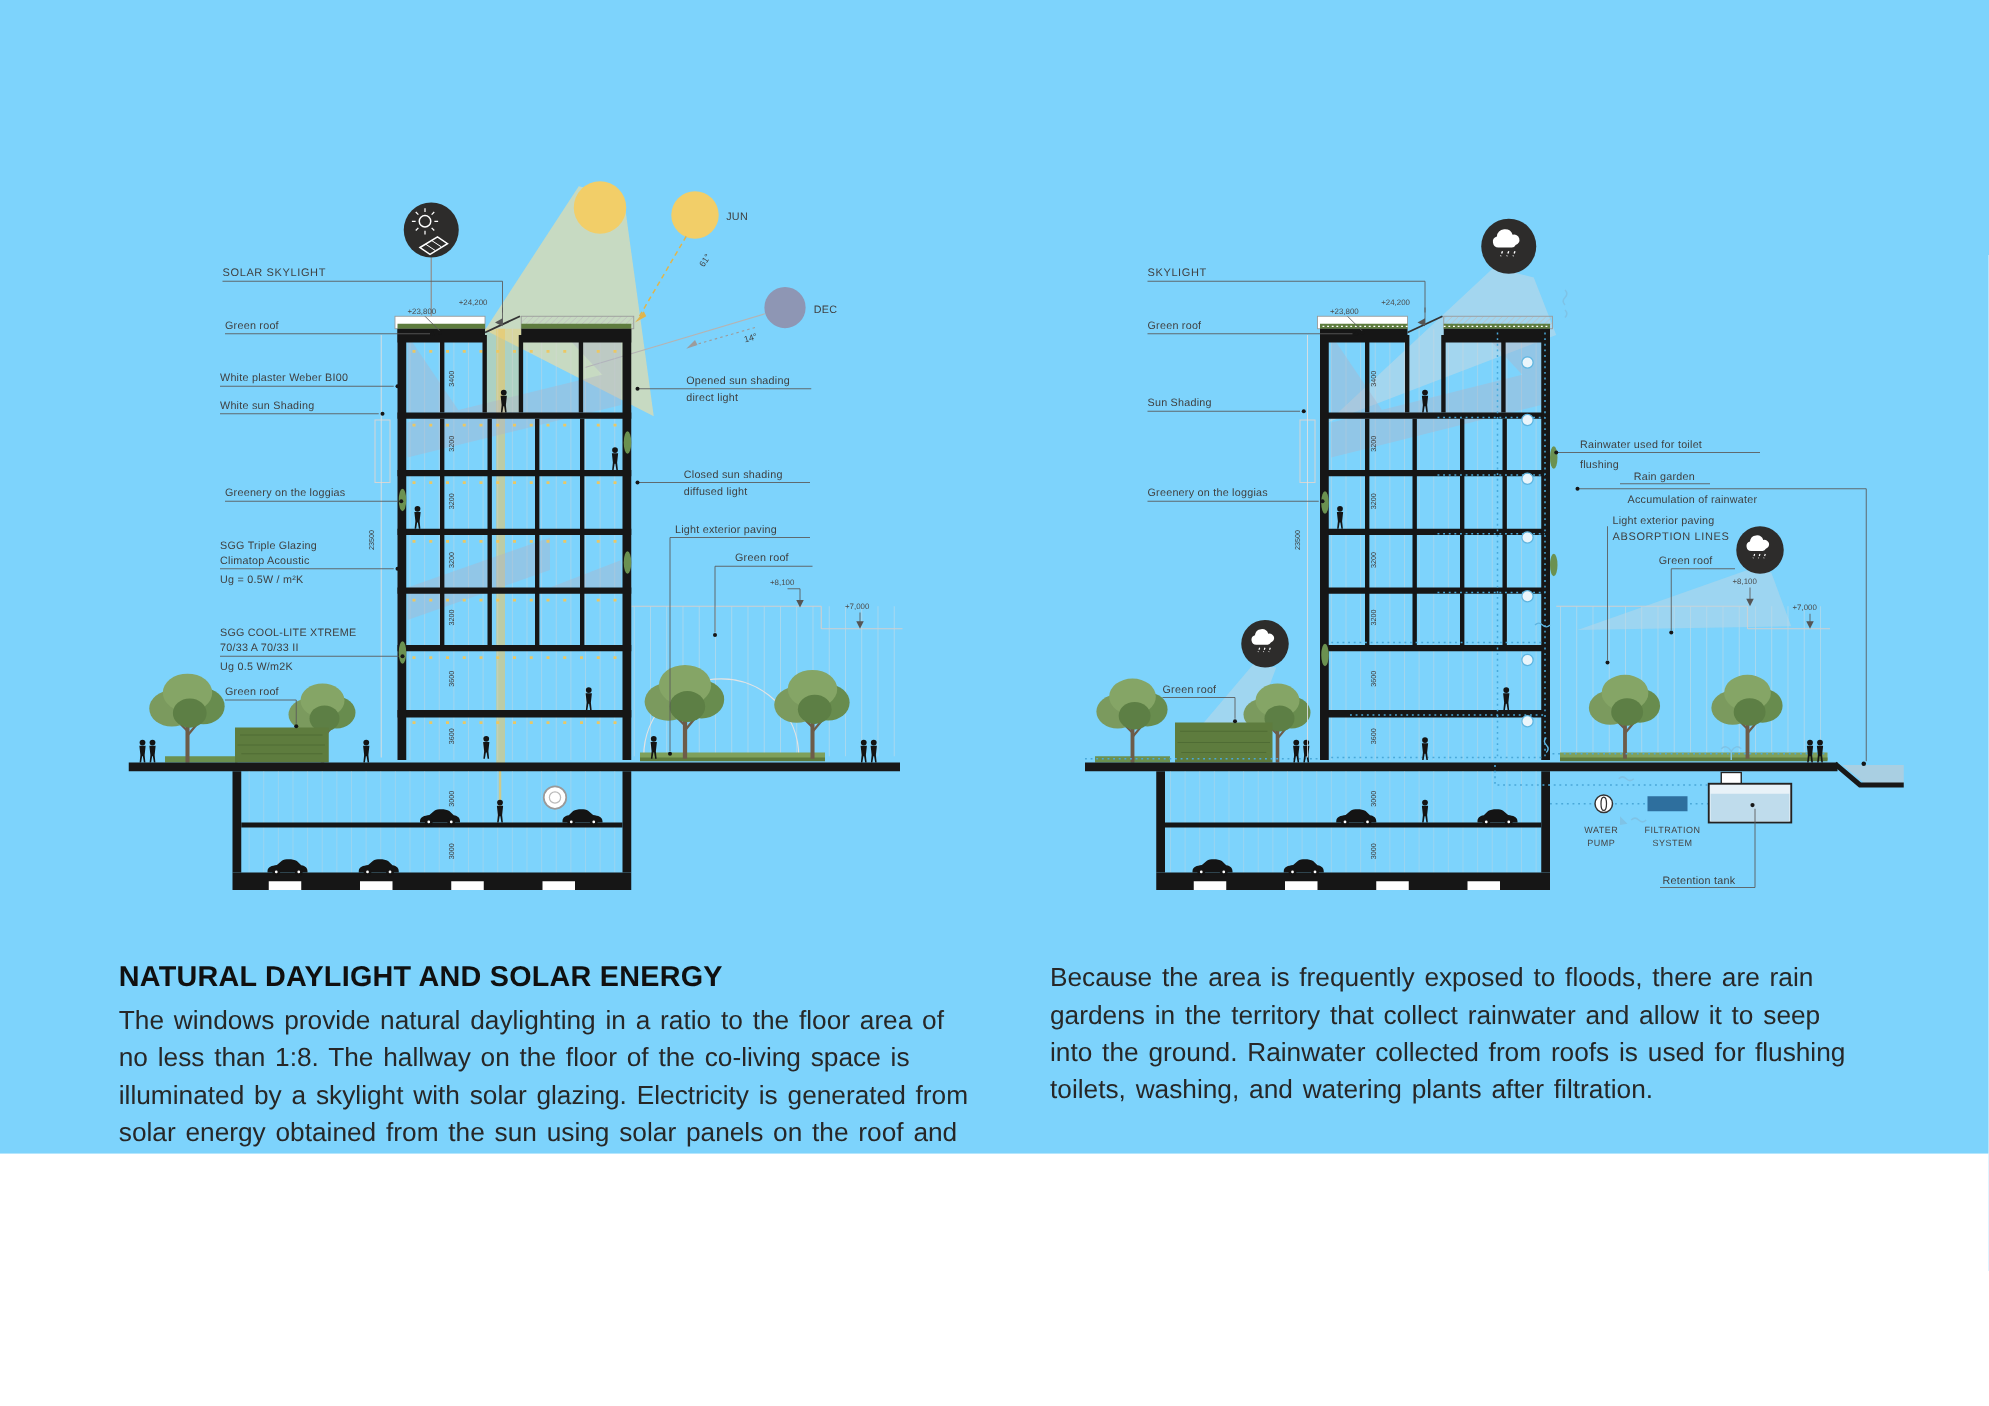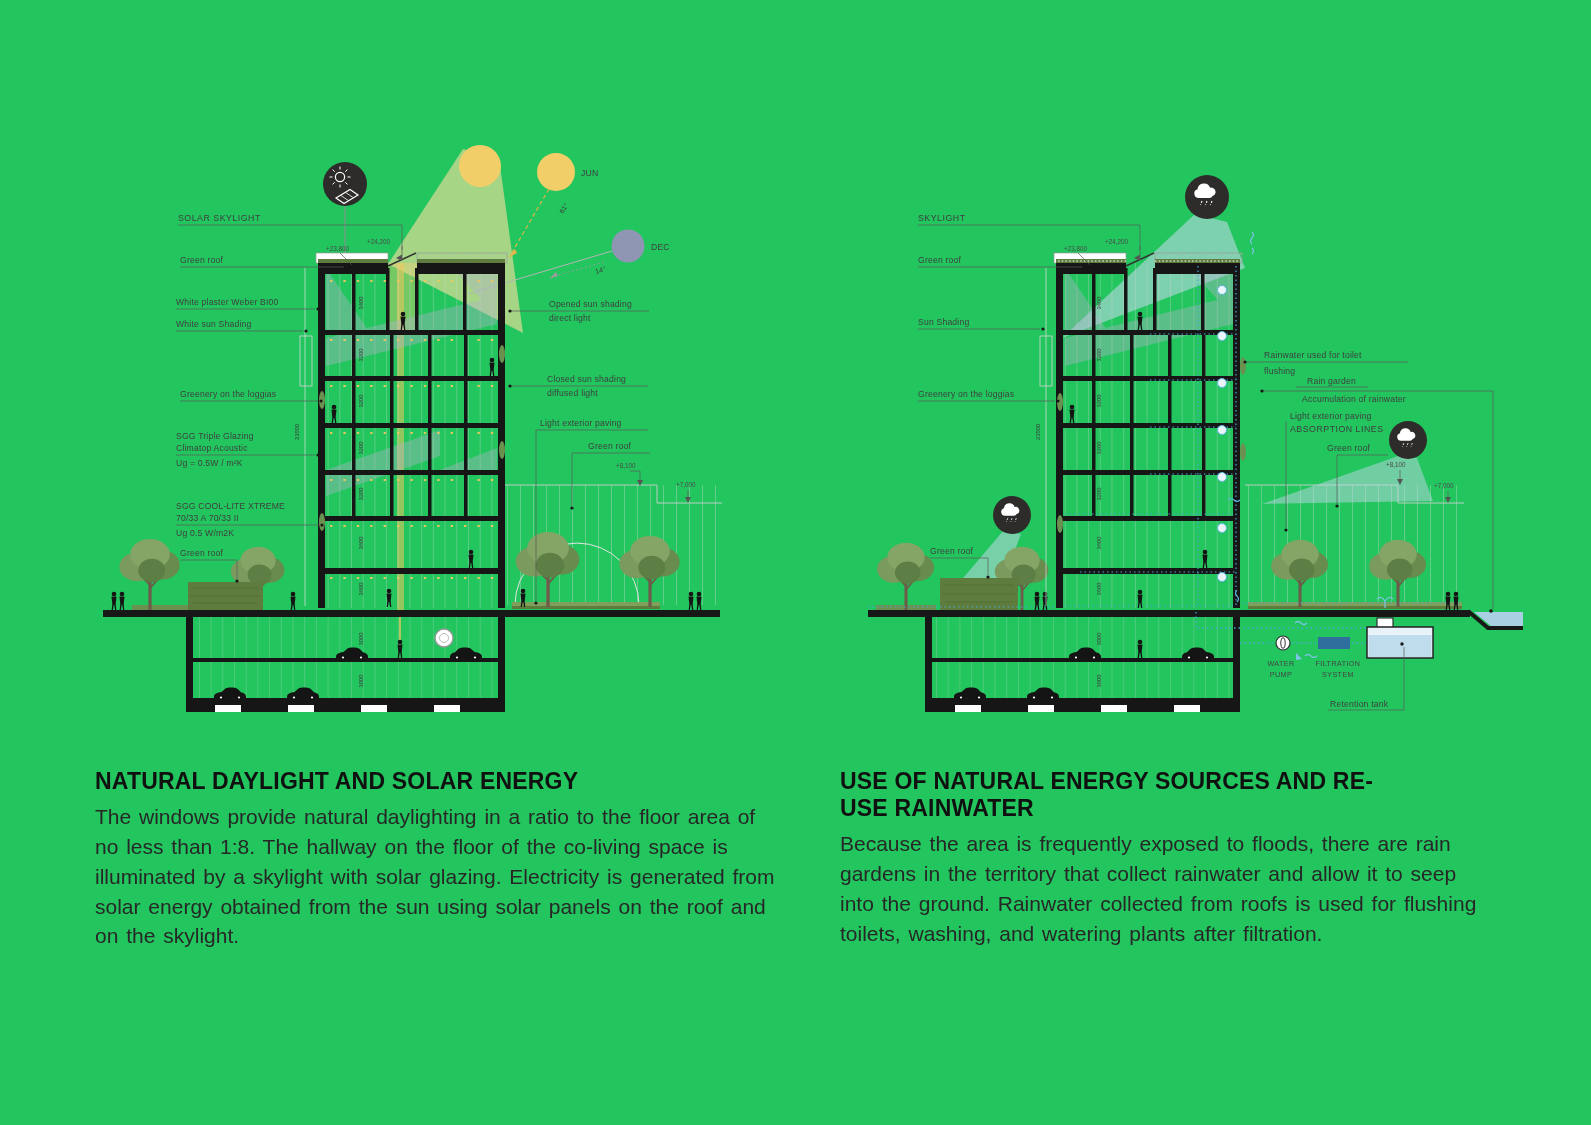--- a/index.html
+++ b/index.html
@@ -1,16 +1,16 @@
 <!DOCTYPE html>
 <html><head>
 <meta charset="utf-8">
 <style>
   html,body{margin:0;padding:0;background:#fff;}
-  #stage{position:relative;width:1591px;height:1125px;background:#22c55e;overflow:hidden;
+  #stage{position:relative;width:1591px;height:923px;background:#7dd3fc;overflow:hidden;
          font-family:"Liberation Sans",sans-serif;}
   svg{position:absolute;}
   svg text{font-family:"Liberation Sans",sans-serif;fill:#3f3f3f;}
   .lbl{font-size:8.6px;letter-spacing:.2px;}
   .lblcap{font-size:8.8px;letter-spacing:.5px;}
   .dim{font-size:6.3px;fill:#4a4a4a;}
   .fdim{font-size:5.8px;fill:#3a3a3a;}
   .ang{font-size:7px;}
   .sys{font-size:7.2px;fill:#444;letter-spacing:.4px;}
   .ldr{stroke:#5a5a5a;stroke-width:.7;fill:none;}
@@ -515,17 +515,16 @@
     <text class="lbl" x="1330" y="707">Retention tank</text>
     <path class="ldr" d="M1328,710 L1404,710 L1404,647"></path>
   </g>
 </svg>
 
 <div class="caption" id="cap-left" style="left:95px;top:768px;width:685px">
   <h2>NATURAL DAYLIGHT AND SOLAR ENERGY</h2>
   <p>The windows provide natural daylighting in a ratio to the floor area of no less than 1:8. The hallway on the floor of the co-living space is illuminated by a skylight with solar glazing. Electricity is generated from solar energy  obtained from the sun using solar panels on the roof and on the skylight.</p>
 </div>
 <div class="caption" id="cap-right" style="left:840px;top:768px;width:655px">
-  <h2>USE OF NATURAL ENERGY SOURCES AND RE-USE RAINWATER</h2>
   <p>Because  the area is frequently  exposed to floods, there are rain gardens in the territory that collect rainwater and  allow it to seep into the ground. Rainwater collected  from roofs is used  for flushing toilets, washing, and watering plants after filtration.</p>
 </div>
 
 </div>
 
 </body></html>

